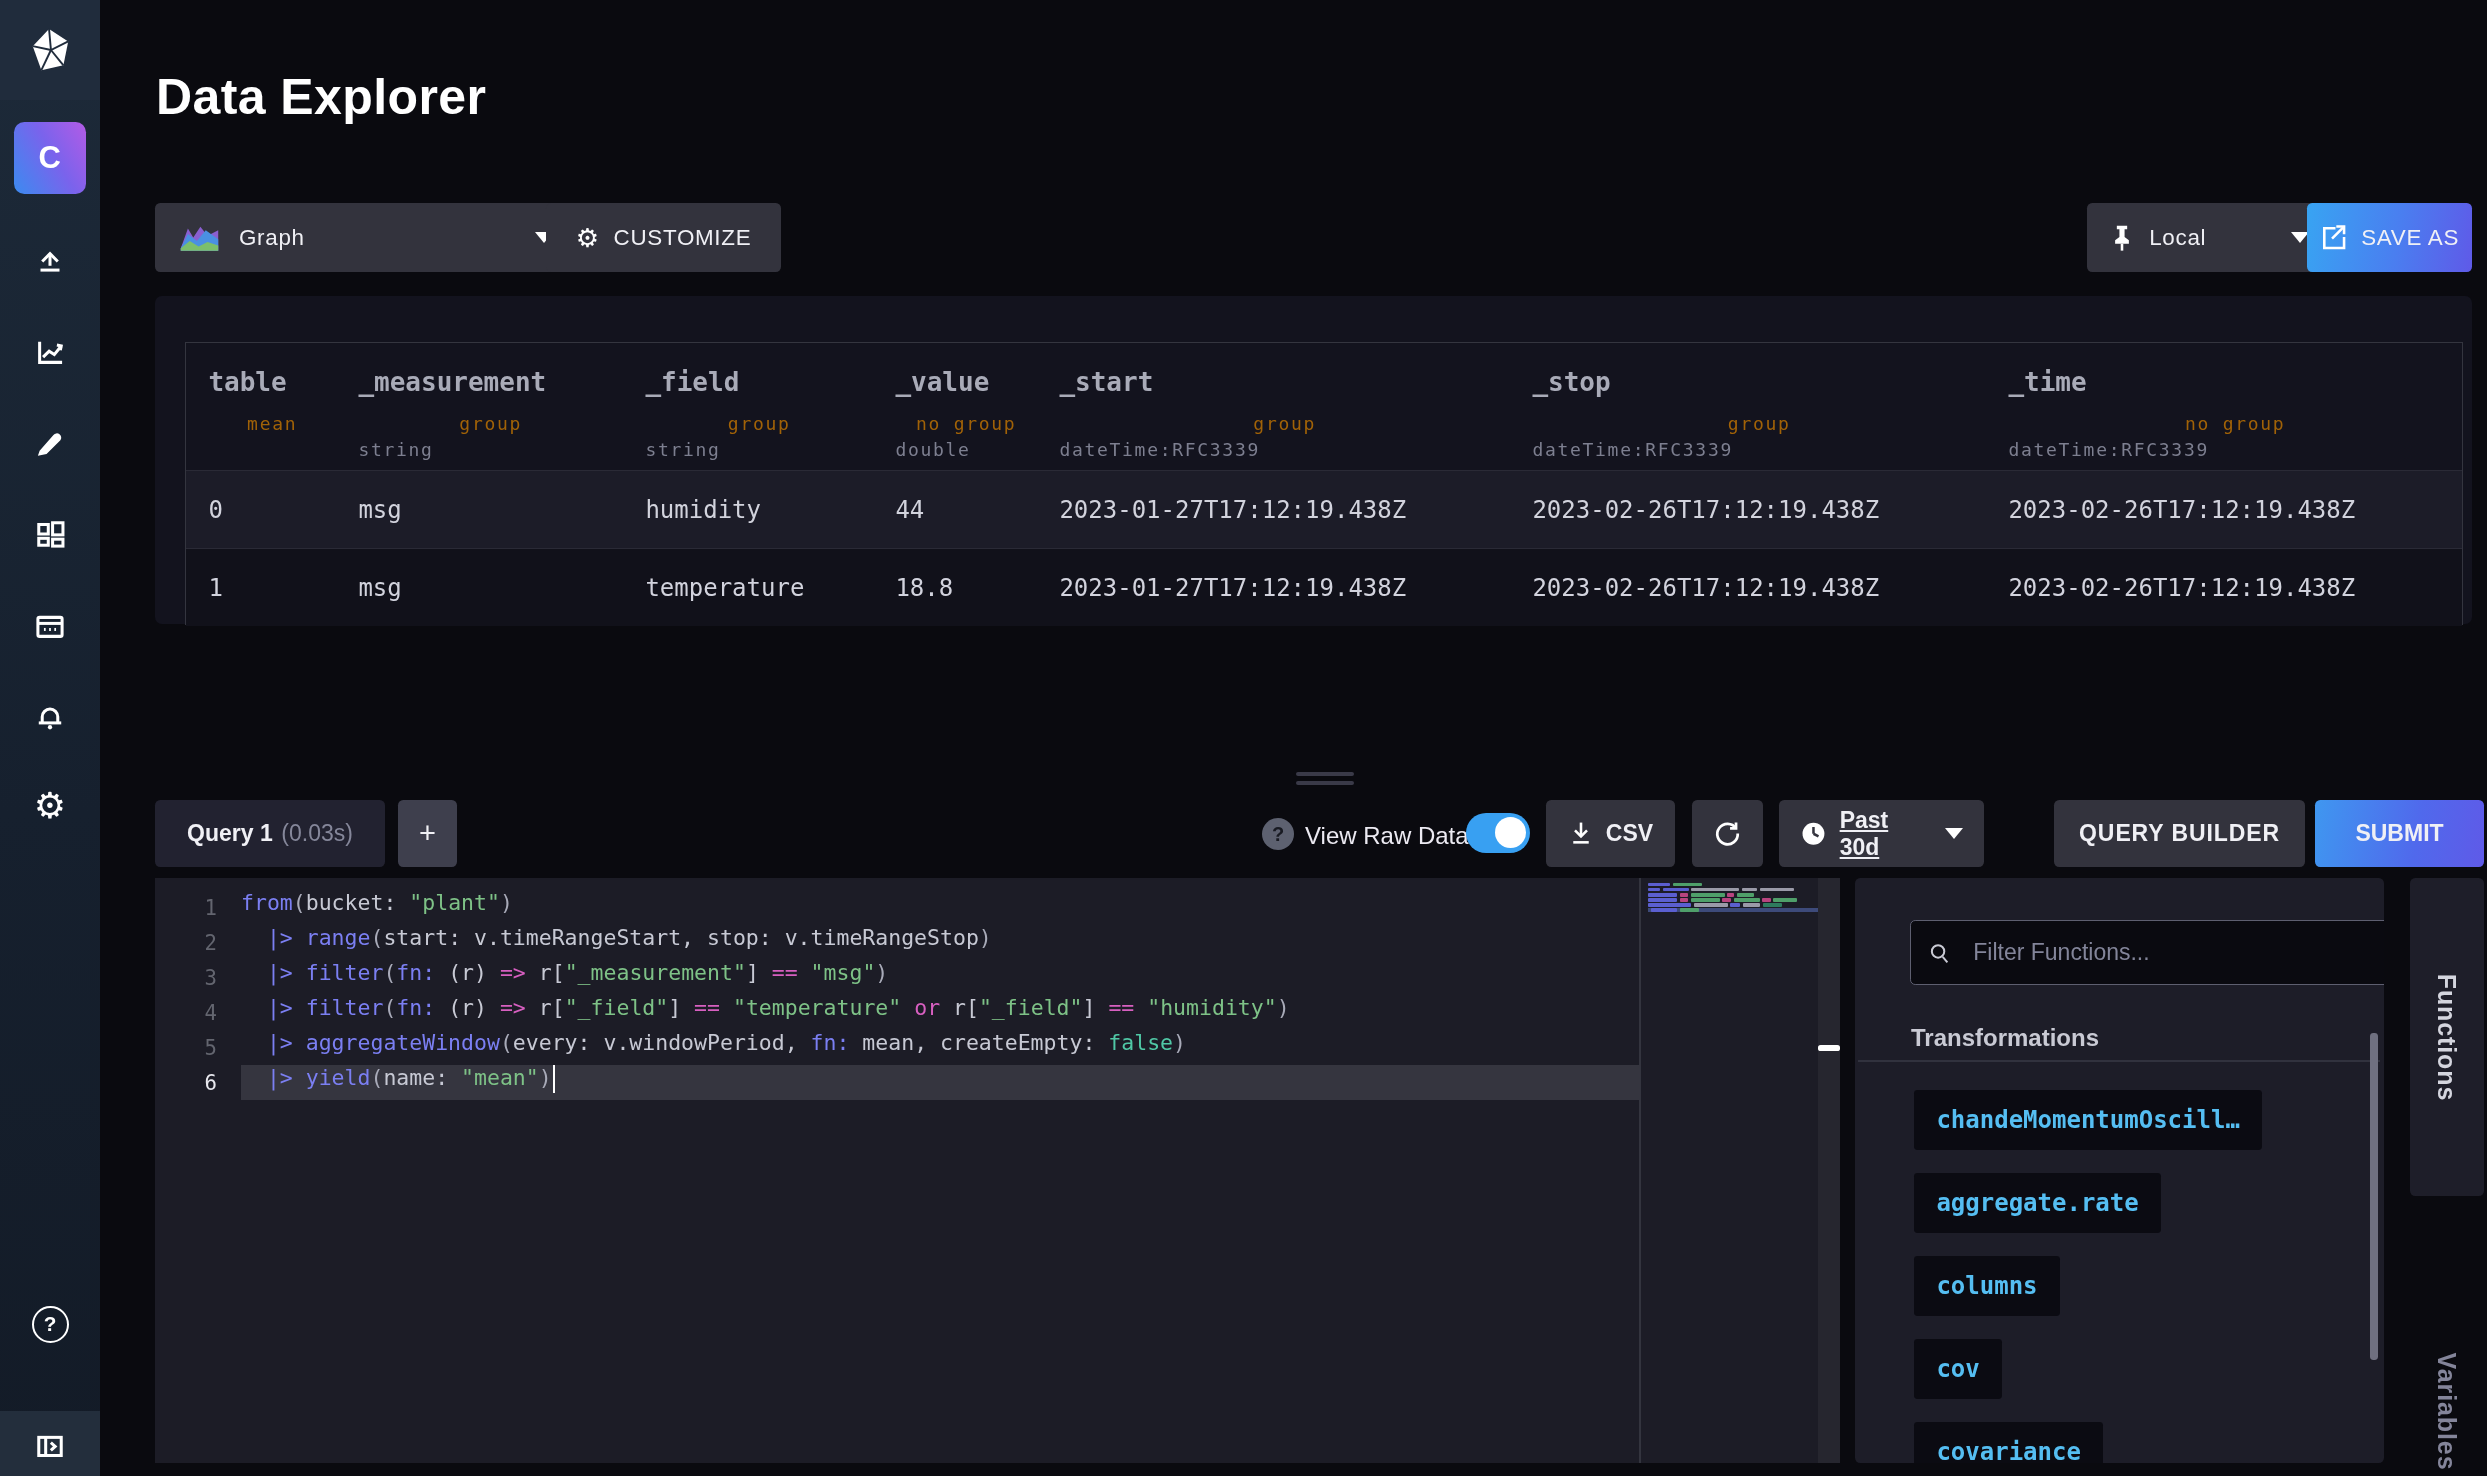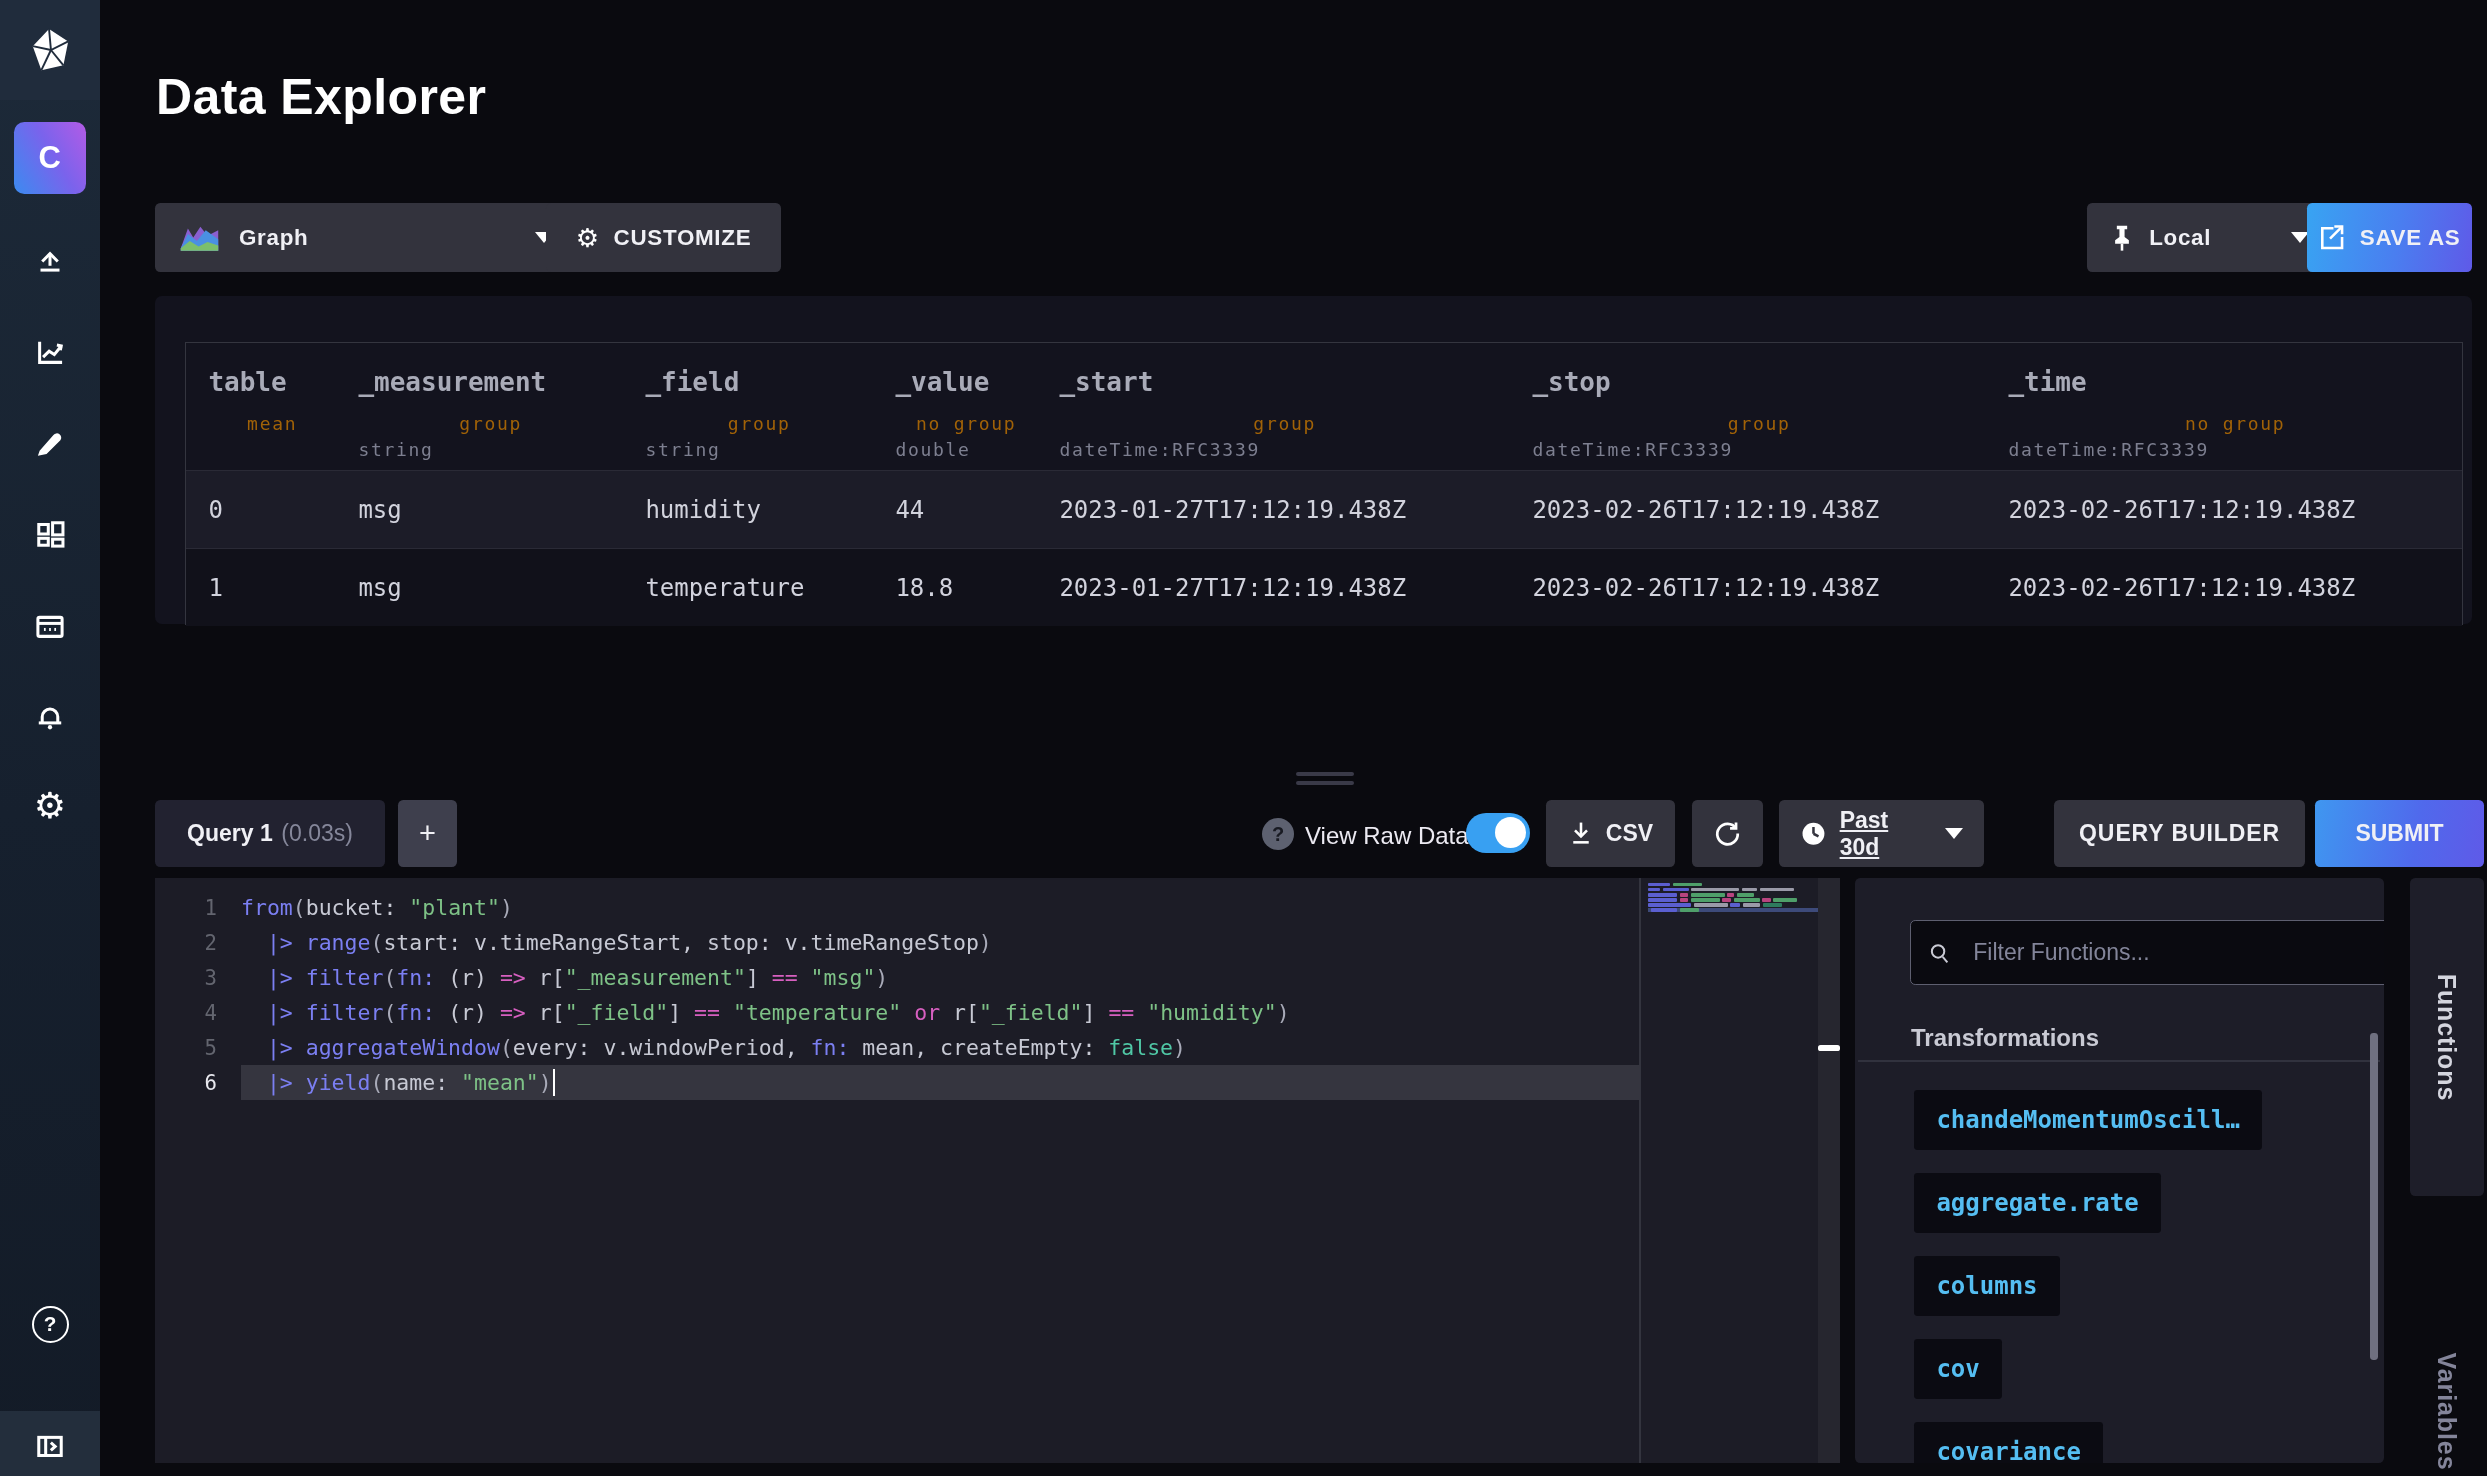--- a/index.html
+++ b/index.html
@@ -14,21 +14,21 @@
           background:linear-gradient(60deg,#3b8bf0 0%,#7a63ec 55%,#b35be6 100%);
           display:flex;align-items:center;justify-content:center;font-size:31px;font-weight:bold;color:#fff;}
   .nav-icon{position:absolute;left:31px;width:38px;height:38px;display:flex;align-items:center;justify-content:center;}
   .gear-glyph{font-size:36px;color:#fff;line-height:1;font-family:"DejaVu Sans",sans-serif;}
   .help-circle{width:33px;height:33px;border:2.6px solid #fff;border-radius:50%;
                display:flex;align-items:center;justify-content:center;font-size:20.7px;font-weight:bold;color:#fff;}
   .expand-section{position:absolute;left:0;top:1411px;width:100px;height:65px;background:#232e3c;}
   
   .page-title{position:absolute;left:156px;top:34px;font-size:50px;font-weight:700;color:#fff;letter-spacing:0.4px;}
   .btn{position:absolute;top:203px;height:69px;background:#33333d;border-radius:5.2px;
-       display:flex;align-items:center;font-size:22.4px;font-weight:700;color:#f0f0f5;letter-spacing:0.7px;}
+       display:flex;align-items:center;font-size:22.4px;font-weight:400;color:#f0f0f5;letter-spacing:0.7px;}
   .caret{width:0;height:0;border-left:9.5px solid transparent;border-right:9.5px solid transparent;
          border-top:11.2px solid #fff;margin-left:auto;}
   .graph-dd{left:155px;width:374px;padding:0 24px;}
   .customize-btn{left:546px;width:235px;justify-content:center;gap:13.8px;}
   .local-dd{left:2087px;width:200px;padding:0 22.4px;gap:13.8px;}
   .saveas-btn{left:2307px;width:165px;justify-content:center;gap:13.8px;
               background:linear-gradient(100deg,#38a4f2 0%,#4a7ef0 55%,#5f5ae8 100%);}
   
   .results-panel{position:absolute;left:155px;top:296px;width:2317px;height:328px;background:#13131e;border-radius:6.9px;}
   .rtable{position:absolute;left:30px;top:46px;width:2278px;height:283px;border:1.7px solid #34353f;
@@ -69,21 +69,21 @@
   .qb-btn{left:2054px;width:251px;letter-spacing:0.9px;}
   .submit-btn{left:2315px;width:169px;background:linear-gradient(100deg,#3f97f0 0%,#5069ec 60%,#5f5ae8 100%);}
   
   .editor-bg{position:absolute;left:155px;top:878px;width:1664px;height:585px;background:#1c1c26;}
   .editor-divline{position:absolute;left:1639px;top:878px;width:1.7px;height:585px;background:#33343e;}
   .gutter{position:absolute;left:155px;top:890px;width:74px;text-align:right;
           font-family:"DejaVu Sans Mono",monospace;font-size:20.7px;color:#63656f;}
   .gut{height:35px;display:flex;align-items:center;justify-content:flex-end;padding-right:12px;}
   .gut.on{color:#e9e9ef;}
   .code-wrap{position:absolute;left:241px;top:890px;width:1399px;font-family:"DejaVu Sans Mono",monospace;font-size:21.5px;}
-  .code-line{height:35px;display:flex;align-items:center;white-space:pre;}
+  .code-line{height:35px;display:flex;white-space:pre;}
   .code-line.active{background:#35353f;}
   .seg-kw{color:#7b7ff2;}.seg-str{color:#7ec287;}.seg-op{color:#d75fc0;}
   .seg-bool{color:#50c8a6;}.seg-txt{color:#c7c9d4;}.seg-pun{color:#a8aab8;}
   .cursor{display:inline-block;width:2.6px;height:27.5px;background:#fff;margin-left:0.9px;}
   .minimap{position:absolute;left:1648px;top:883px;width:172px;}
   .mrow{height:3.4px;margin-bottom:1.7px;display:flex;gap:2.6px;}
   .mrow span{display:inline-block;height:3.4px;border-radius:0.9px;}
   .m-hl{background:#3d4a7a;width:170px;}
   .divider-strip{position:absolute;left:1818px;top:878px;width:21.5px;height:585px;background:#26262f;}
   .divider-grip{position:absolute;left:1818px;top:1045px;width:21.5px;height:6px;background:#fff;border-radius:2.6px;}

